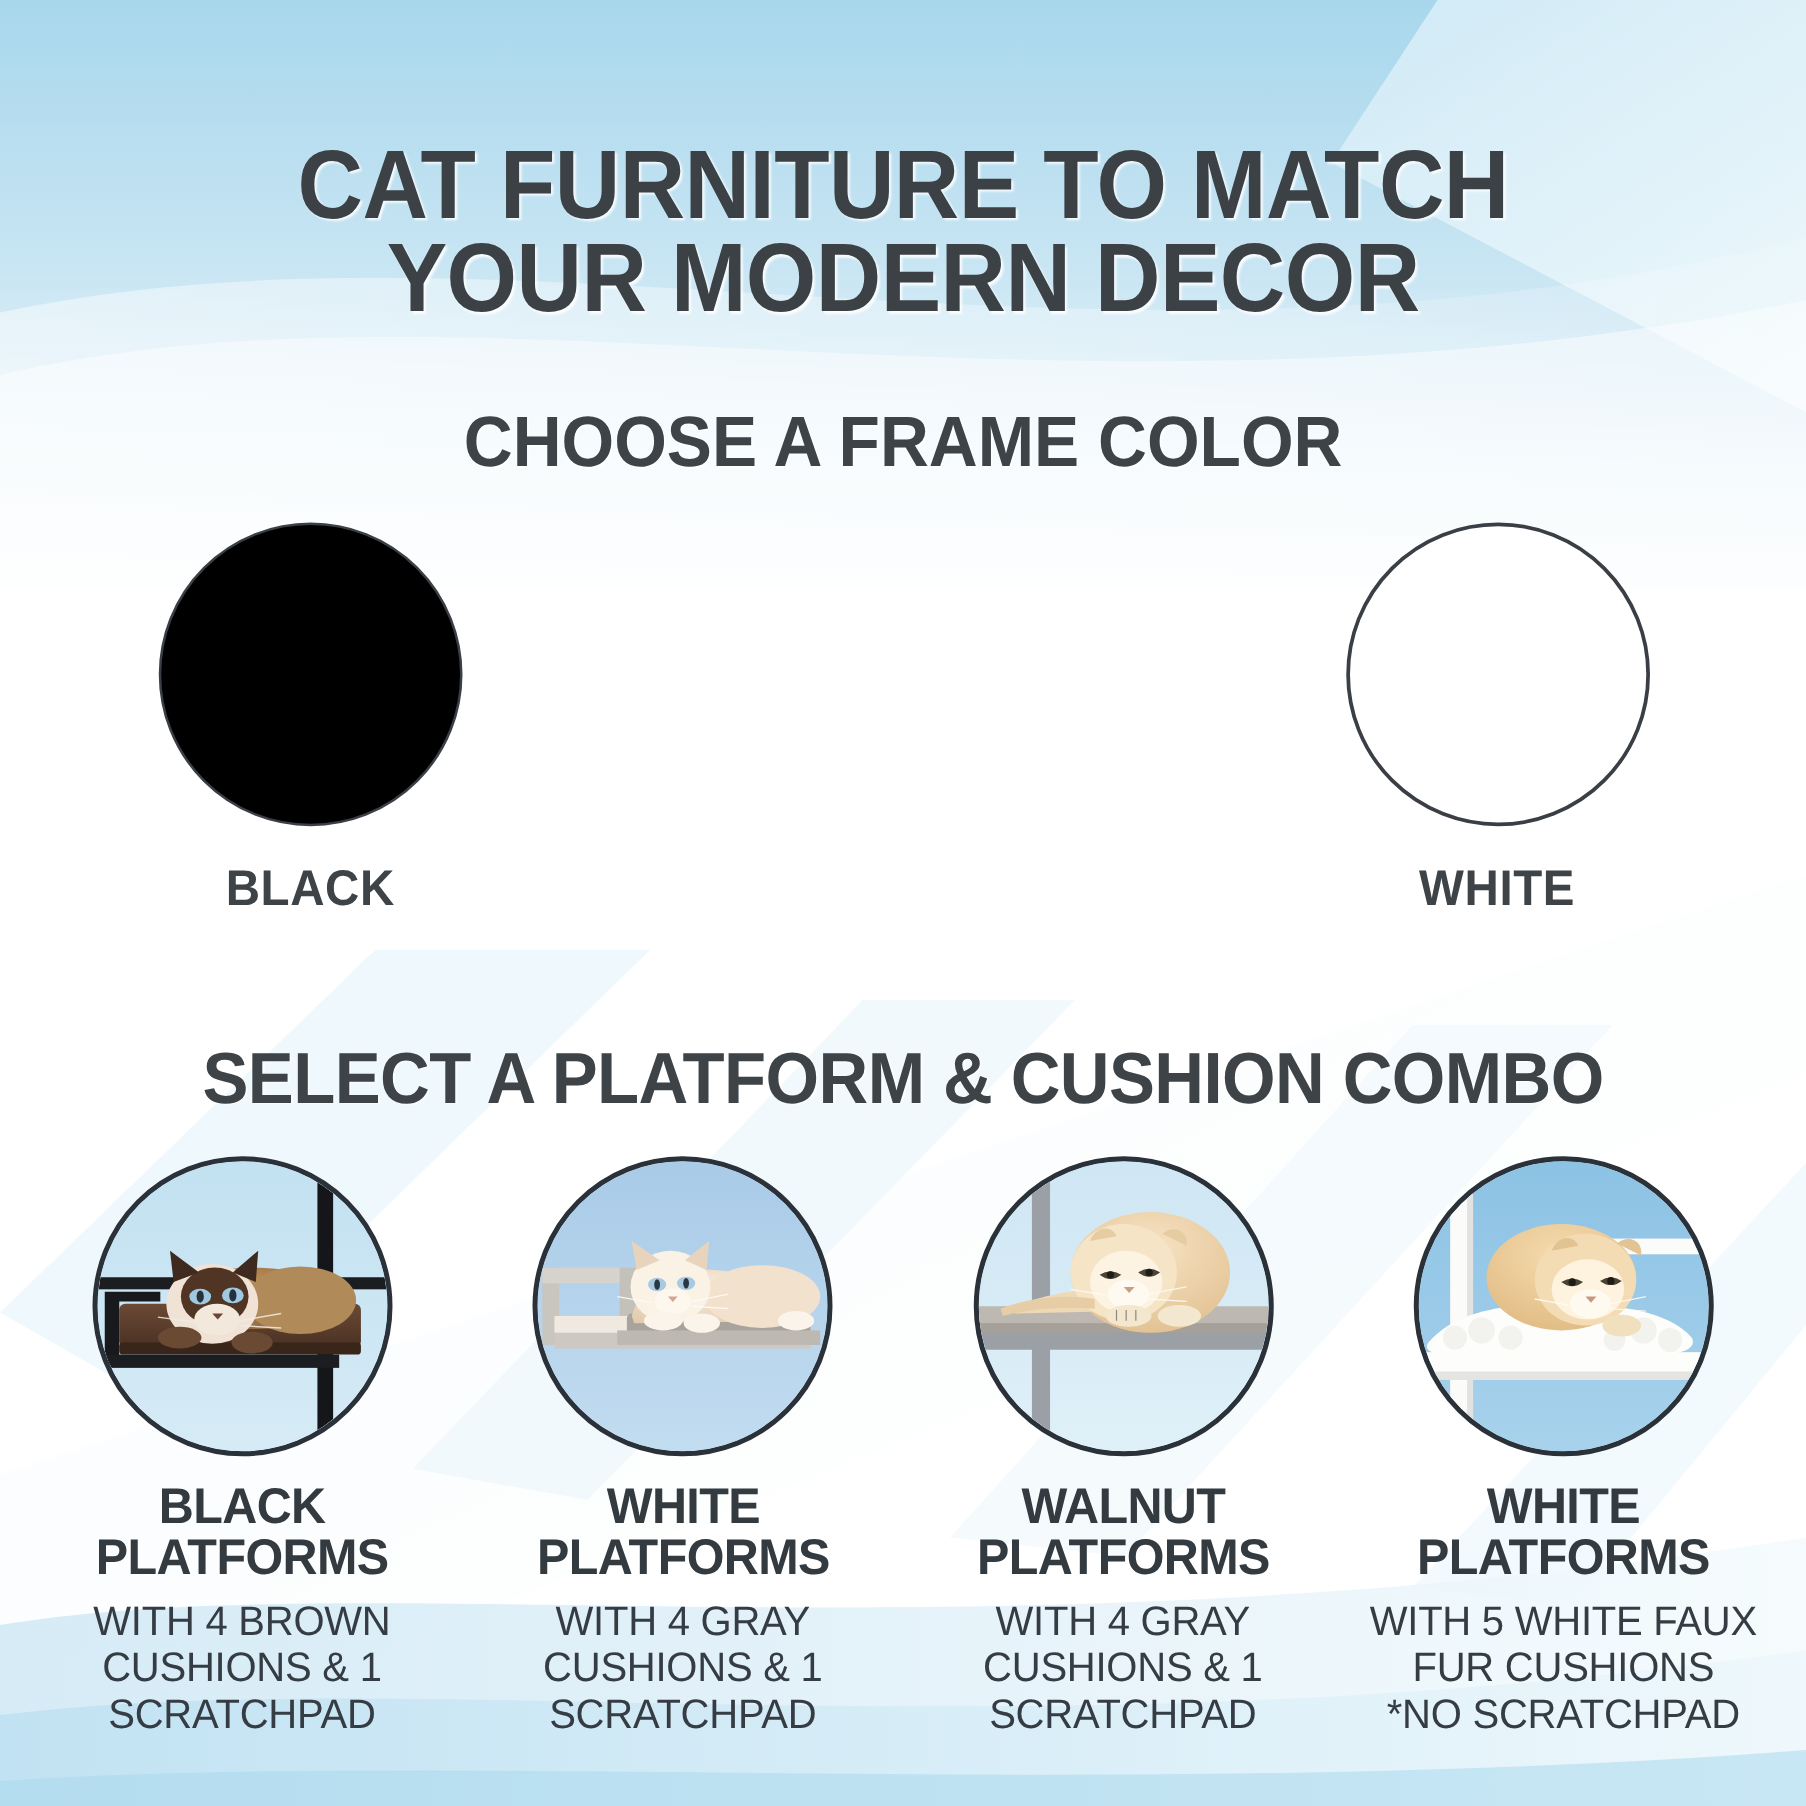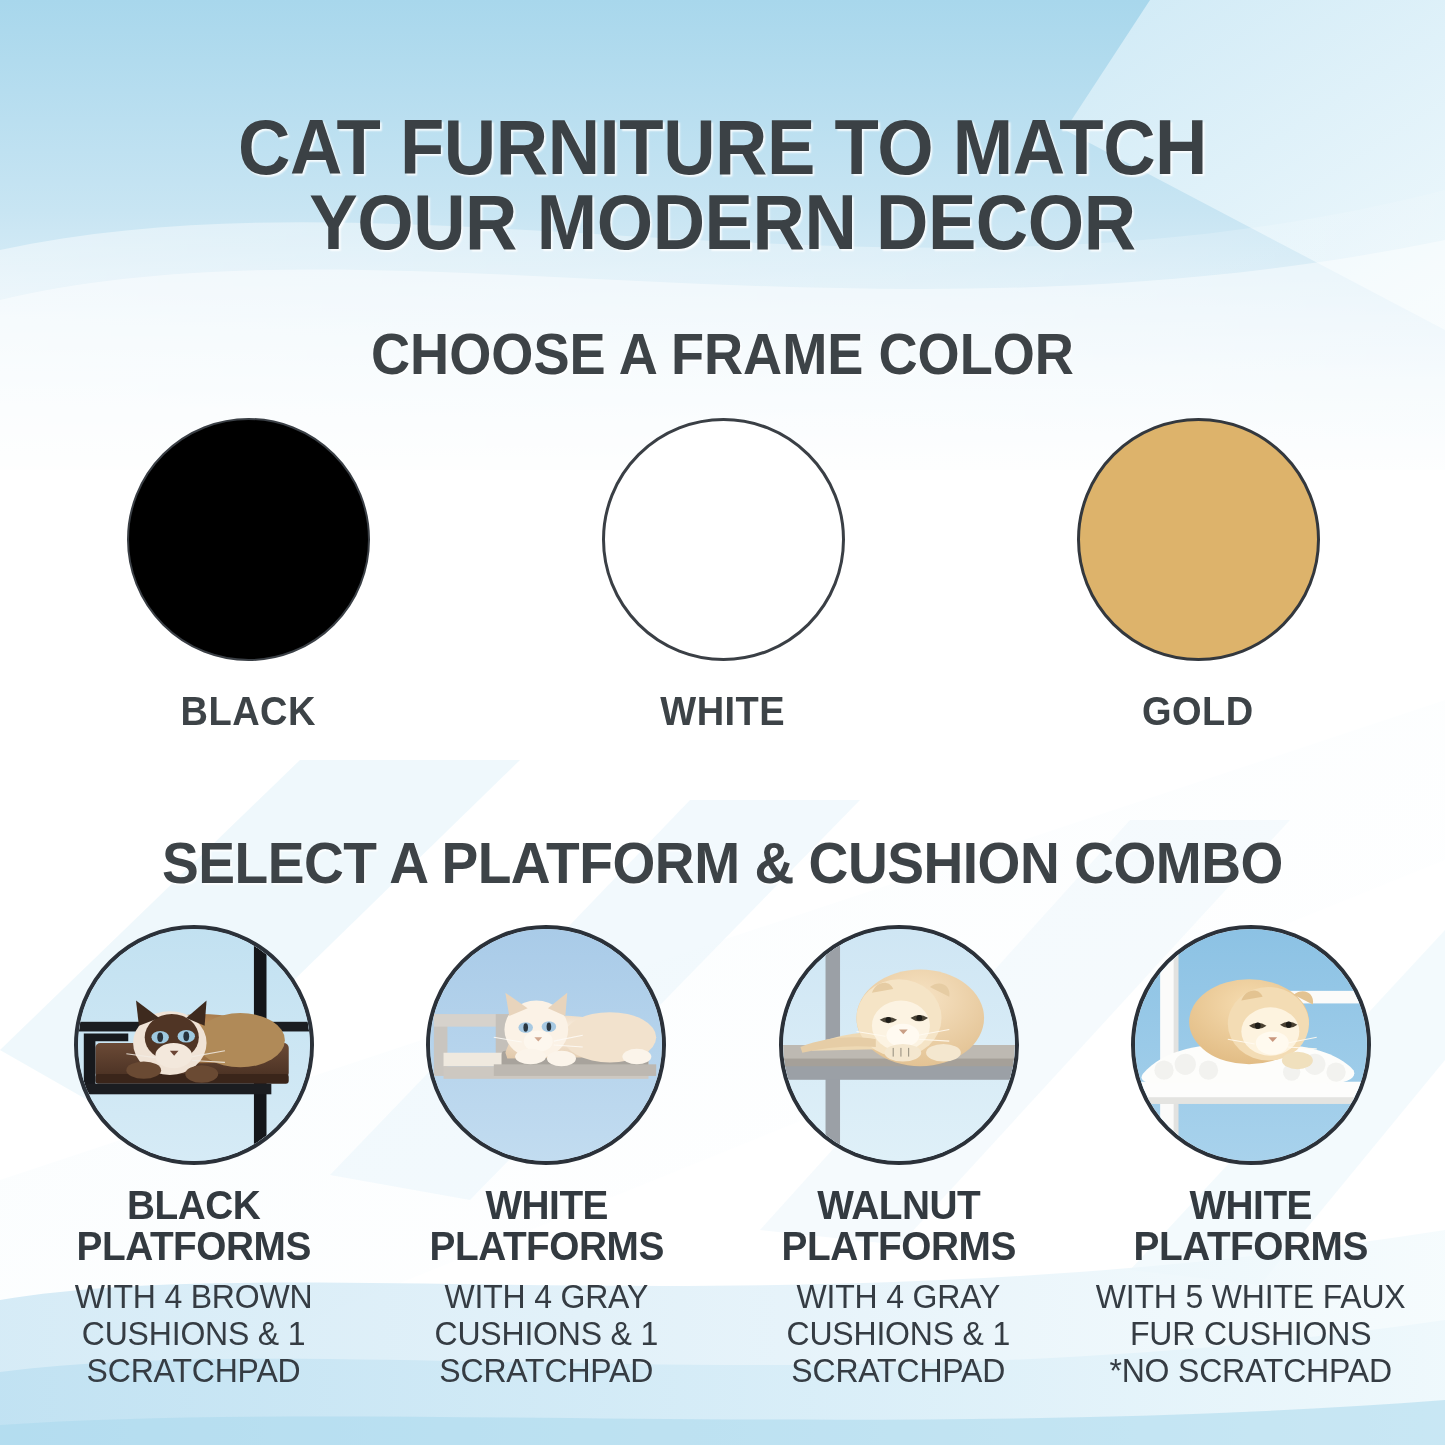--- a/index.html
+++ b/index.html
@@ -231,24 +231,20 @@
         <div class="swatch-disc" style="background:#000000; border:2px solid #3a3f45;"></div>
         <div class="swatch-label">BLACK</div>
       </div>
 
       <div class="swatch-cell">
         <div class="swatch-disc" style="background:#ffffff; border:3px solid #3a3f45;"></div>
         <div class="swatch-label">WHITE</div>
       </div>
 
 
-      <div class="swatch-cell">
-        <div class="swatch-disc" style="background:#ddb36b; border:3px solid #33383e;"></div>
-        <div class="swatch-label">GOLD</div>
-      </div>
 
     </div>
 
     <div class="section-heading sh-combo">SELECT A PLATFORM &amp; CUSHION COMBO</div>
 
     <div class="combo-row">
 
       <div class="combo-cell">
         <div class="combo-photo">
           <svg viewBox="0 0 240 240" xmlns="http://www.w3.org/2000/svg">

